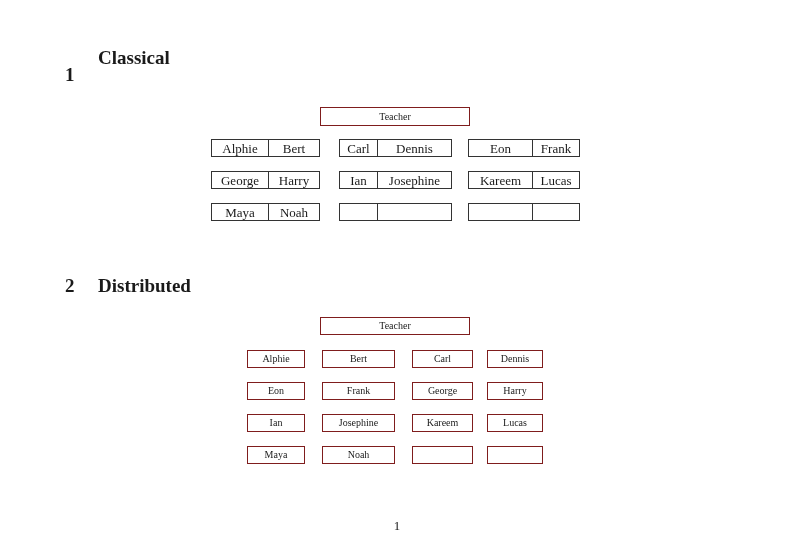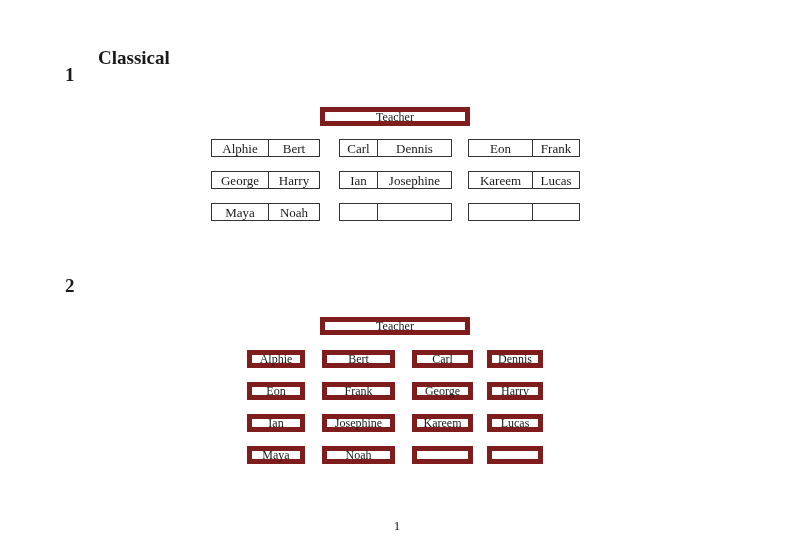--- a/index.html
+++ b/index.html
@@ -15,25 +15,25 @@
   .heading-num, .heading-title {
     position:absolute;
     font-weight:bold;
     font-size:19px;
     line-height:20px;
     white-space:nowrap;
   }
   .tbox {
     position:absolute;
     box-sizing:border-box;
-    border:5px solid #7f1d1d;
+    border:1px solid #7f1d1d;
     display:flex;
     align-items:center;
     justify-content:center;
-    font-size:12px;
+    font-size:10px;
     line-height:1;
     background:#ffffff;
   }
   .pair {
     position:absolute;
     box-sizing:border-box;
     border:1px solid #333333;
     display:flex;
     height:18px;
     background:#ffffff;
@@ -102,20 +102,21 @@
   <div class="pair" style="left:339px; top:203px; width:113px;">
     <div class="cell left" style="width:38px;"></div>
     <div class="cell right"></div>
   </div>
   <div class="pair" style="left:468px; top:203px; width:112px;">
     <div class="cell left" style="width:64px;"></div>
     <div class="cell right"></div>
   </div>
 
   <div class="heading-num" style="left:65px; top:276px;">2</div>
+  <div class="heading-title" style="left:98px; top:276px;">Distributed</div>
 
   <div class="tbox" style="left:320px; top:317px; width:150px; height:18px;">Teacher</div>
 
   <div class="tbox sbox" style="left:247px; top:350px; width:58px;">Alphie</div>
   <div class="tbox sbox" style="left:322px; top:350px; width:73px;">Bert</div>
   <div class="tbox sbox" style="left:412px; top:350px; width:61px;">Carl</div>
   <div class="tbox sbox" style="left:487px; top:350px; width:56px;">Dennis</div>
 
   <div class="tbox sbox" style="left:247px; top:382px; width:58px;">Eon</div>
   <div class="tbox sbox" style="left:322px; top:382px; width:73px;">Frank</div>

